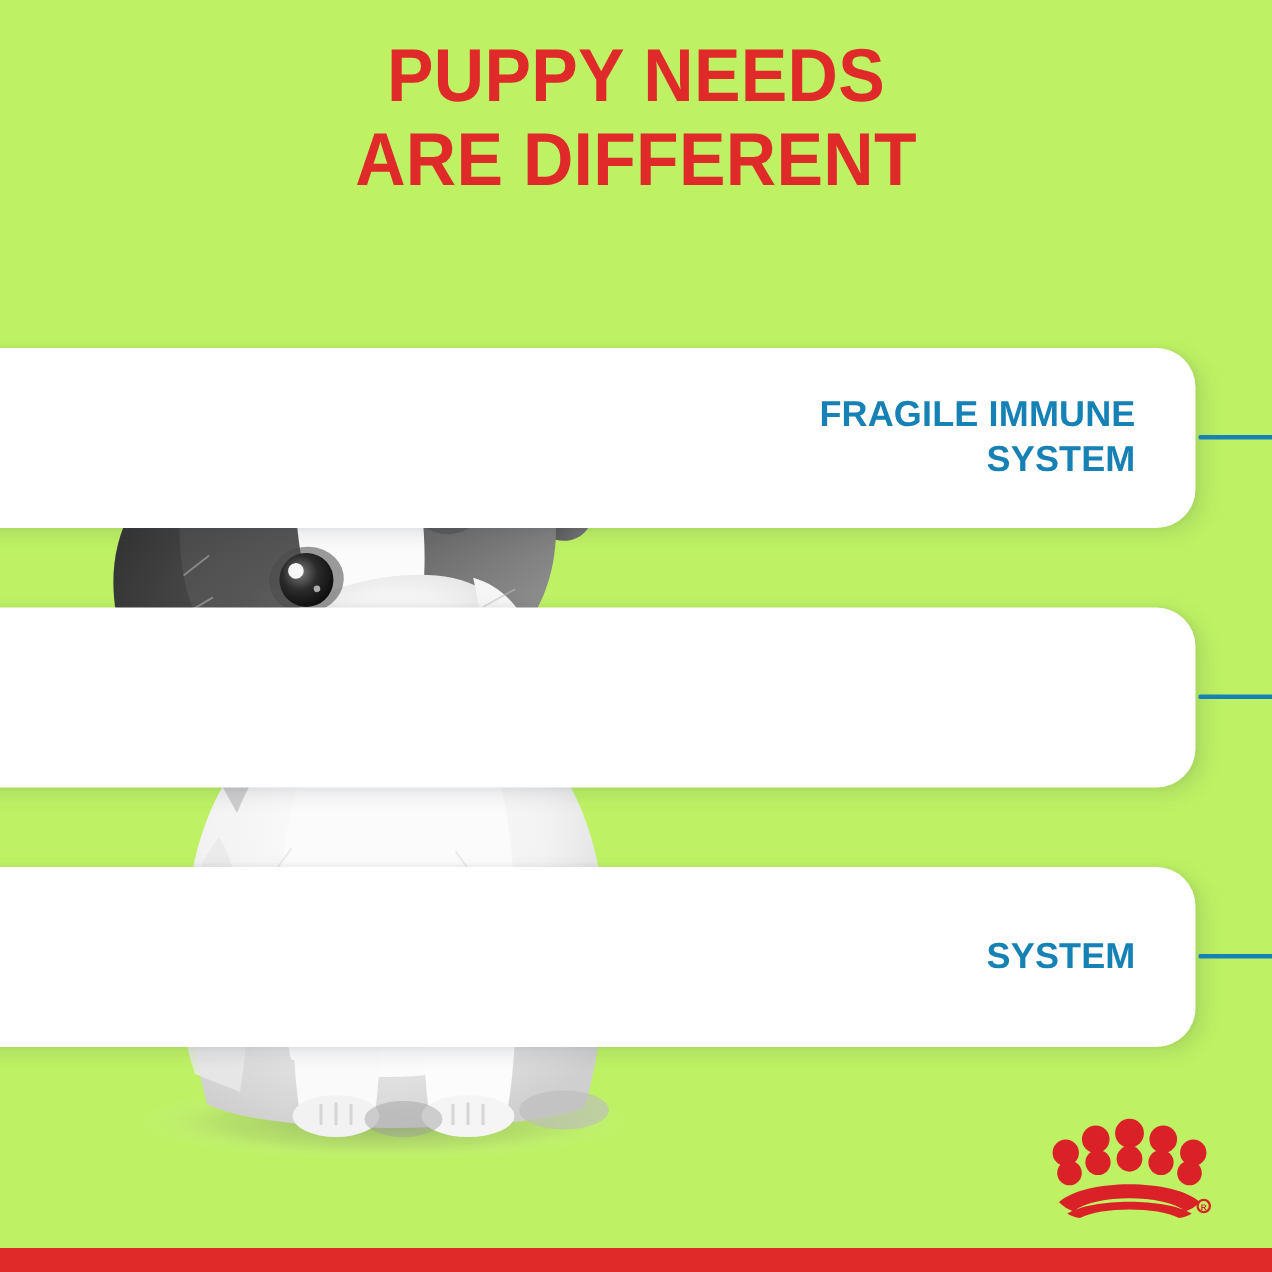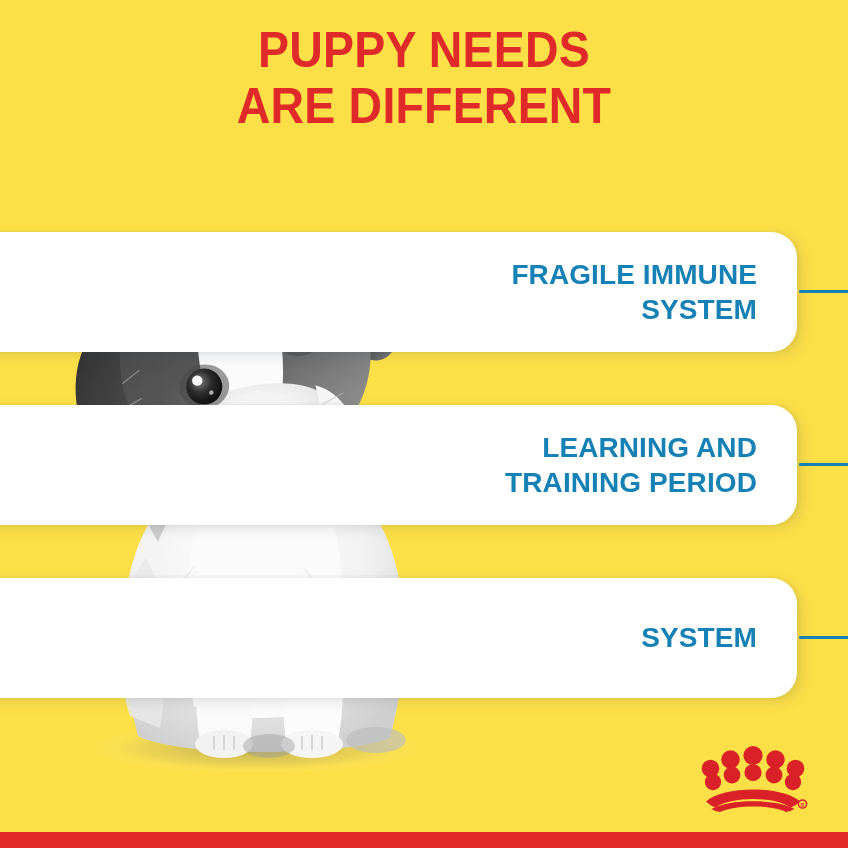--- a/index.html
+++ b/index.html
@@ -5,21 +5,21 @@
 <style>
   html, body {
     margin: 0;
     padding: 0;
     background: #ffffff;
   }
   #page {
     position: relative;
     width: 848px;
     height: 848px;
-    background: #fde047;
+    background: #bef264;
     overflow: hidden;
     font-family: "Liberation Sans", "DejaVu Sans", sans-serif;
     -webkit-font-smoothing: antialiased;
   }
 
   
   .headline {
     position: absolute;
     top: 22px;
     left: 0;
@@ -66,21 +66,21 @@
     border-top-right-radius: 26px;
     border-bottom-right-radius: 26px;
     box-shadow: 6px 4px 13px rgba(60,70,85,0.13),
                 1px 0 4px rgba(60,70,85,0.07);
   }
   .callout-text {
     position: relative;
     z-index: 2;
     color: #1581B5;
     font-weight: 700;
-    font-size: 28px;
+    font-size: 24px;
     line-height: 1.26;
     text-align: right;
     letter-spacing: 0.1px;
     padding-right: 40px;
     white-space: nowrap;
   }
   .callout-text .cl-line { display: block; }
 
   .connector {
     position: absolute;
@@ -249,24 +249,20 @@
     <div class="callout-card"></div>
     <div class="callout-text">
       <span class="cl-line">FRAGILE IMMUNE</span>
       <span class="cl-line">SYSTEM</span>
     </div>
   </div>
   <div class="connector" id="connector-1"></div>
 
   <div class="callout" id="callout-2">
     <div class="callout-card"></div>
-    <div class="callout-text">
-      <span class="cl-line">LEARNING AND</span>
-      <span class="cl-line">TRAINING PERIOD</span>
-    </div>
   </div>
   <div class="connector" id="connector-2"></div>
 
   <div class="callout" id="callout-3">
     <div class="callout-card"></div>
     <div class="callout-text">
       <span class="cl-line">SYSTEM</span>
     </div>
   </div>
   <div class="connector" id="connector-3"></div>

